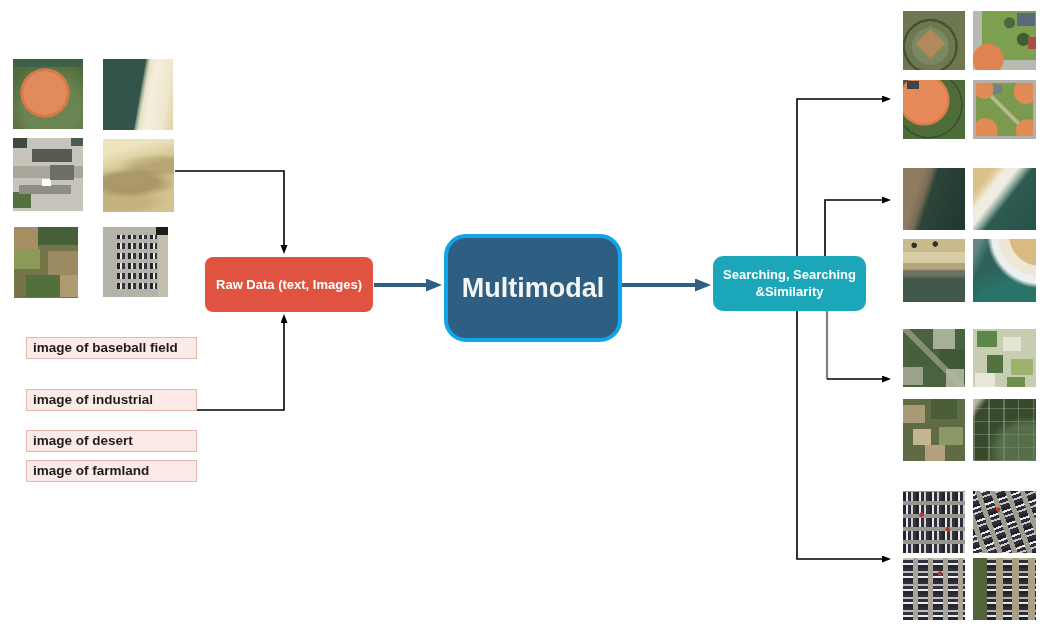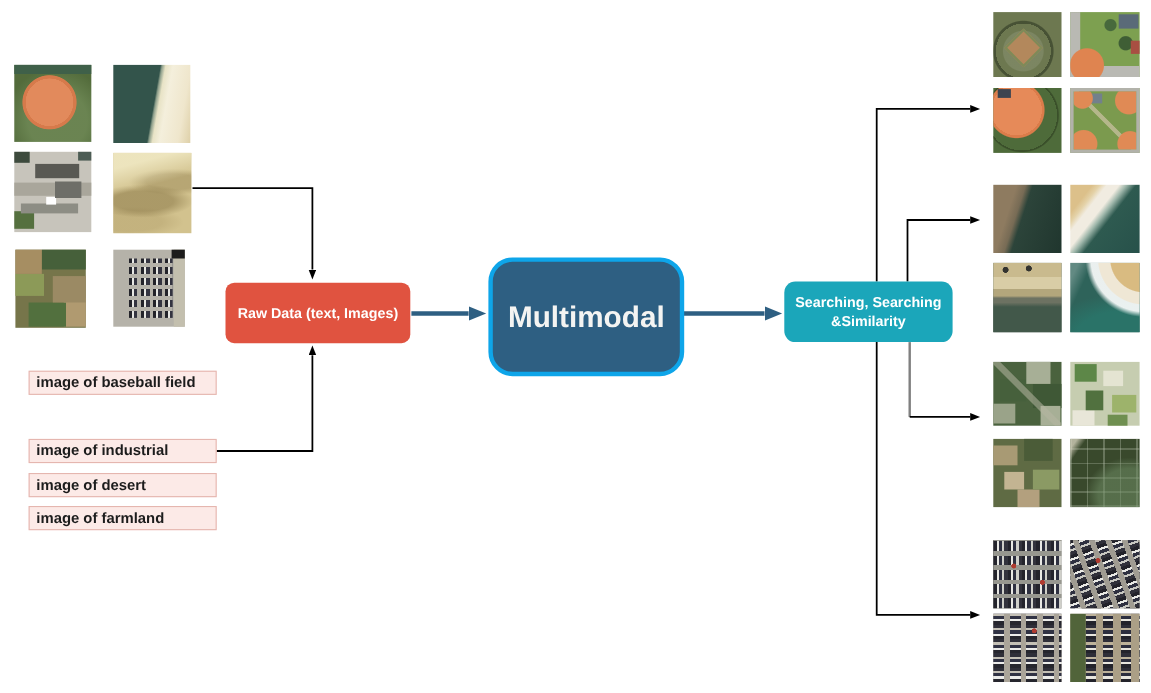--- a/index.html
+++ b/index.html
@@ -193,21 +193,21 @@
   <div id="box-model" class="box" style="background-color: rgb(46, 95, 130);">
     <span>Multimodal</span>
   </div>
 
   <div id="box-index" class="box" style="background-color: rgb(27, 166, 186);">
     <span>Searching, Searching</span>
     <span>&amp;Similarity</span>
   </div>
 
   <div class="plabel" style="top:337px">image of baseball field</div>
-  <div class="plabel" style="top:399px">image of industrial</div>
+  <div class="plabel" style="top:389px">image of industrial</div>
   <div class="plabel" style="top:460px">image of farmland</div>
   <div class="plabel" style="top:430px">image of desert</div>
 
 <div class="th t-bbL" style="left: 13px; top: 59px; width: 70px; height: 70px;"></div>
     <div class="th t-bchL" style="left: 103px; top: 59px; width: 70px; height: 71px;"></div>
     <div class="th t-indL" style="left: 13px; top: 138px; width: 70px; height: 73px;"></div>
     <div class="th t-desL" style="left: 103px; top: 139px; width: 71px; height: 73px;"></div>
     <div class="th t-frmL" style="left: 14px; top: 227px; width: 64px; height: 71px;"></div>
     <div class="th t-prkL" style="left: 103px; top: 227px; width: 65px; height: 70px;"></div>
     <div class="th t-b1" style="left: 903px; top: 11px; width: 62px; height: 59px;"></div>

